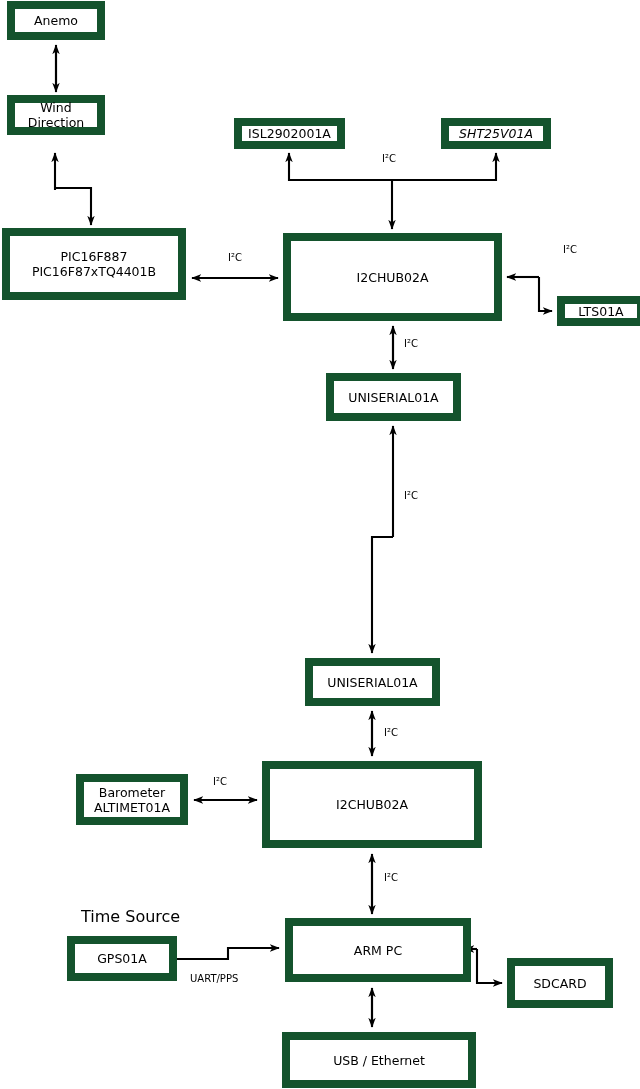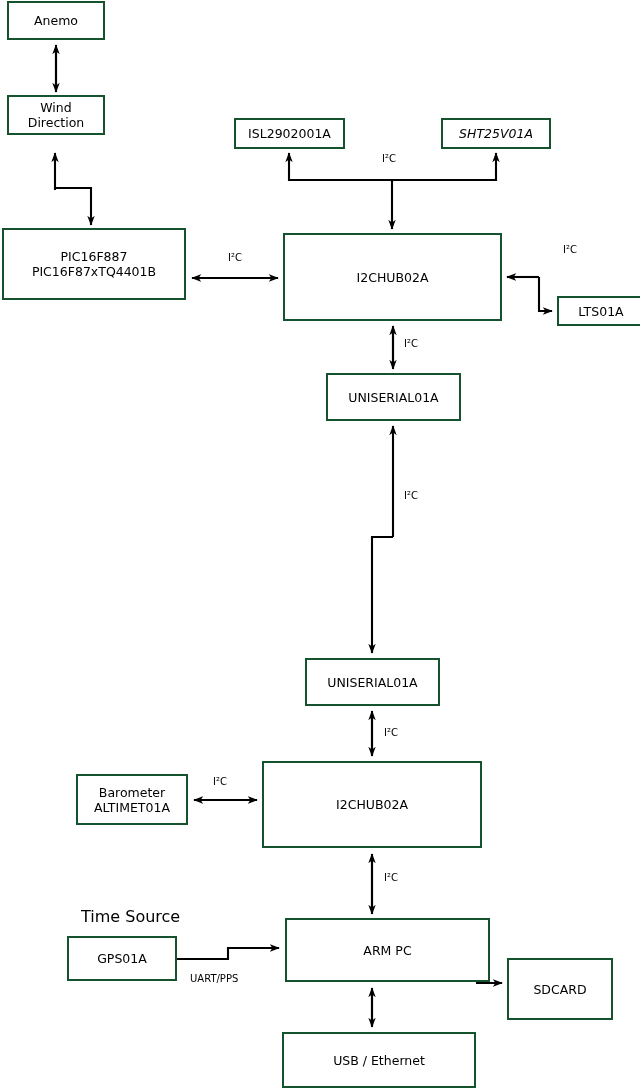--- a/index.html
+++ b/index.html
@@ -21,21 +21,21 @@
     position: absolute;
     left: 0;
     top: 0;
     width: 640px;
     height: 1089px;
     pointer-events: none;
   }
   .node {
     position: absolute;
     box-sizing: border-box;
-    border: 2px solid #14532d;
+    border: 8px solid #14532d;
     background: #ffffff;
     display: flex;
     align-items: center;
     justify-content: center;
     text-align: center;
     font-size: 12.5px;
     line-height: 15px;
     color: #000000;
     z-index: 2;
   }
@@ -158,25 +158,25 @@
 
   <div class="node" style="left:76px; top:774px; width:112px; height:51px;">
     <span class="node-label">Barometer
 ALTIMET01A</span>
   </div>
 
   <div class="node" style="left:67px; top:936px; width:110px; height:45px;">
     <span class="node-label">GPS01A</span>
   </div>
 
-  <div class="node" style="left:285px; top:918px; width:205px; height:64px;">
+  <div class="node" style="left:285px; top:918px; width:186px; height:64px;">
     <span class="node-label">ARM PC</span>
   </div>
 
-  <div class="node" style="left:507px; top:958px; width:106px; height:62px;">
+  <div class="node" style="left:507px; top:958px; width:106px; height:50px;">
     <span class="node-label">SDCARD</span>
   </div>
 
   <div class="node" style="left:282px; top:1032px; width:194px; height:56px;">
     <span class="node-label">USB / Ethernet</span>
   </div>
 
   <div class="edge-label" style="left:382px; top:152px;">I²C</div>
   <div class="edge-label" style="left:228px; top:251px;">I²C</div>
   <div class="edge-label" style="left:563px; top:243px;">I²C</div>

